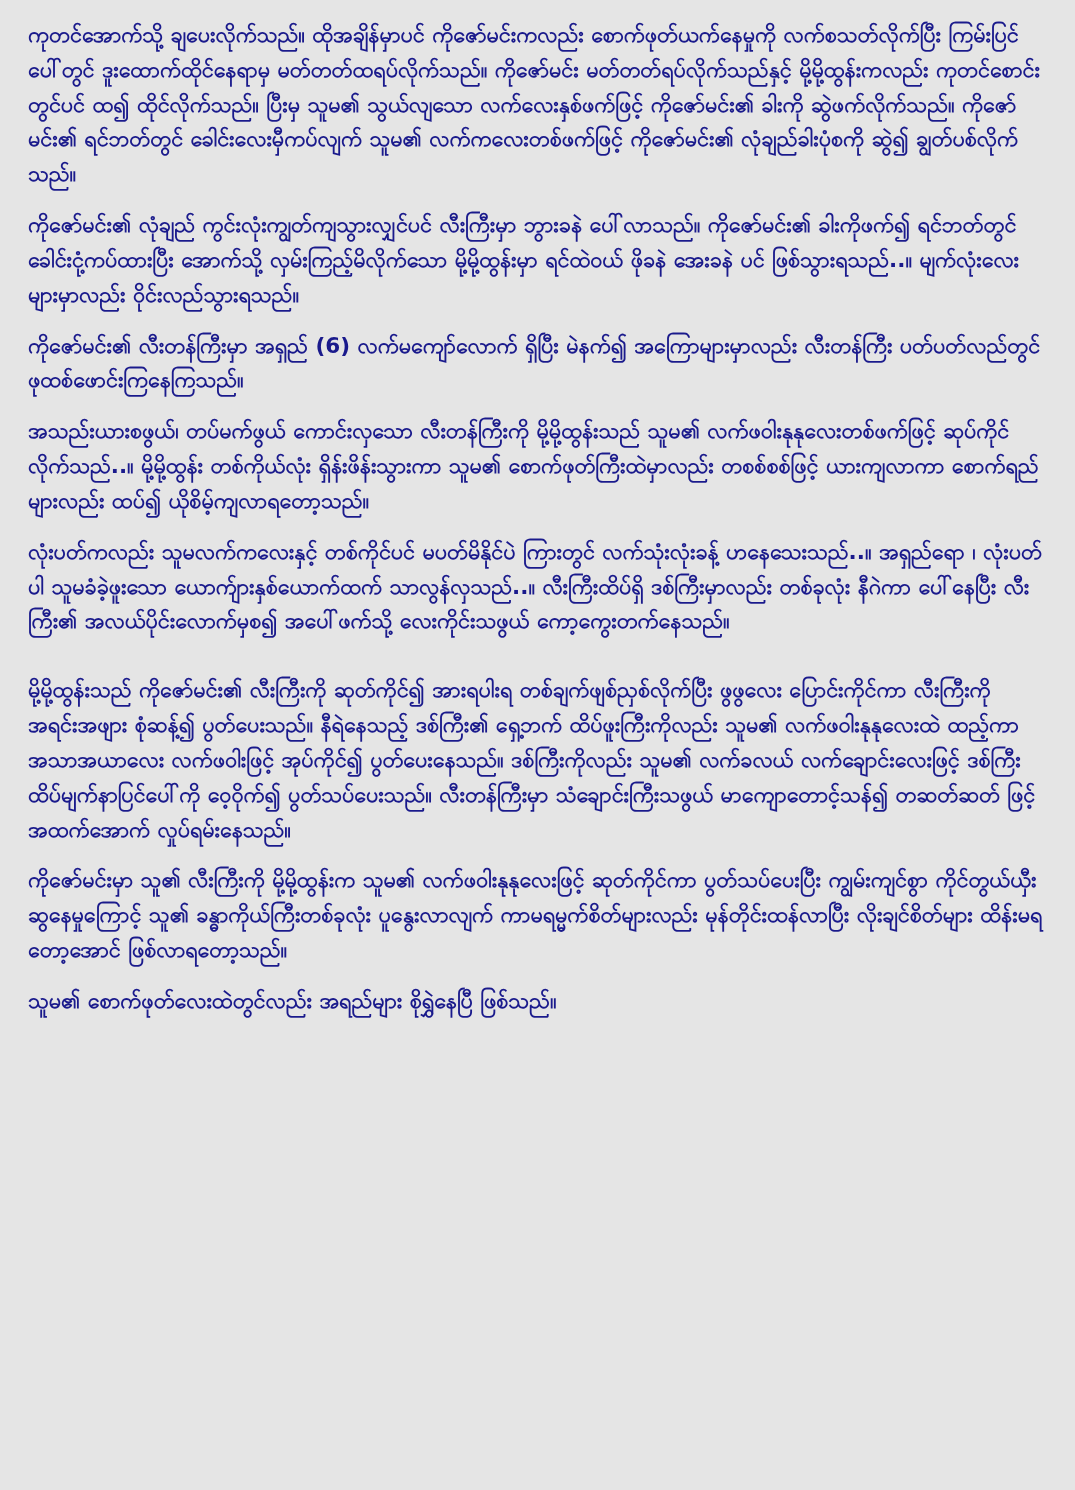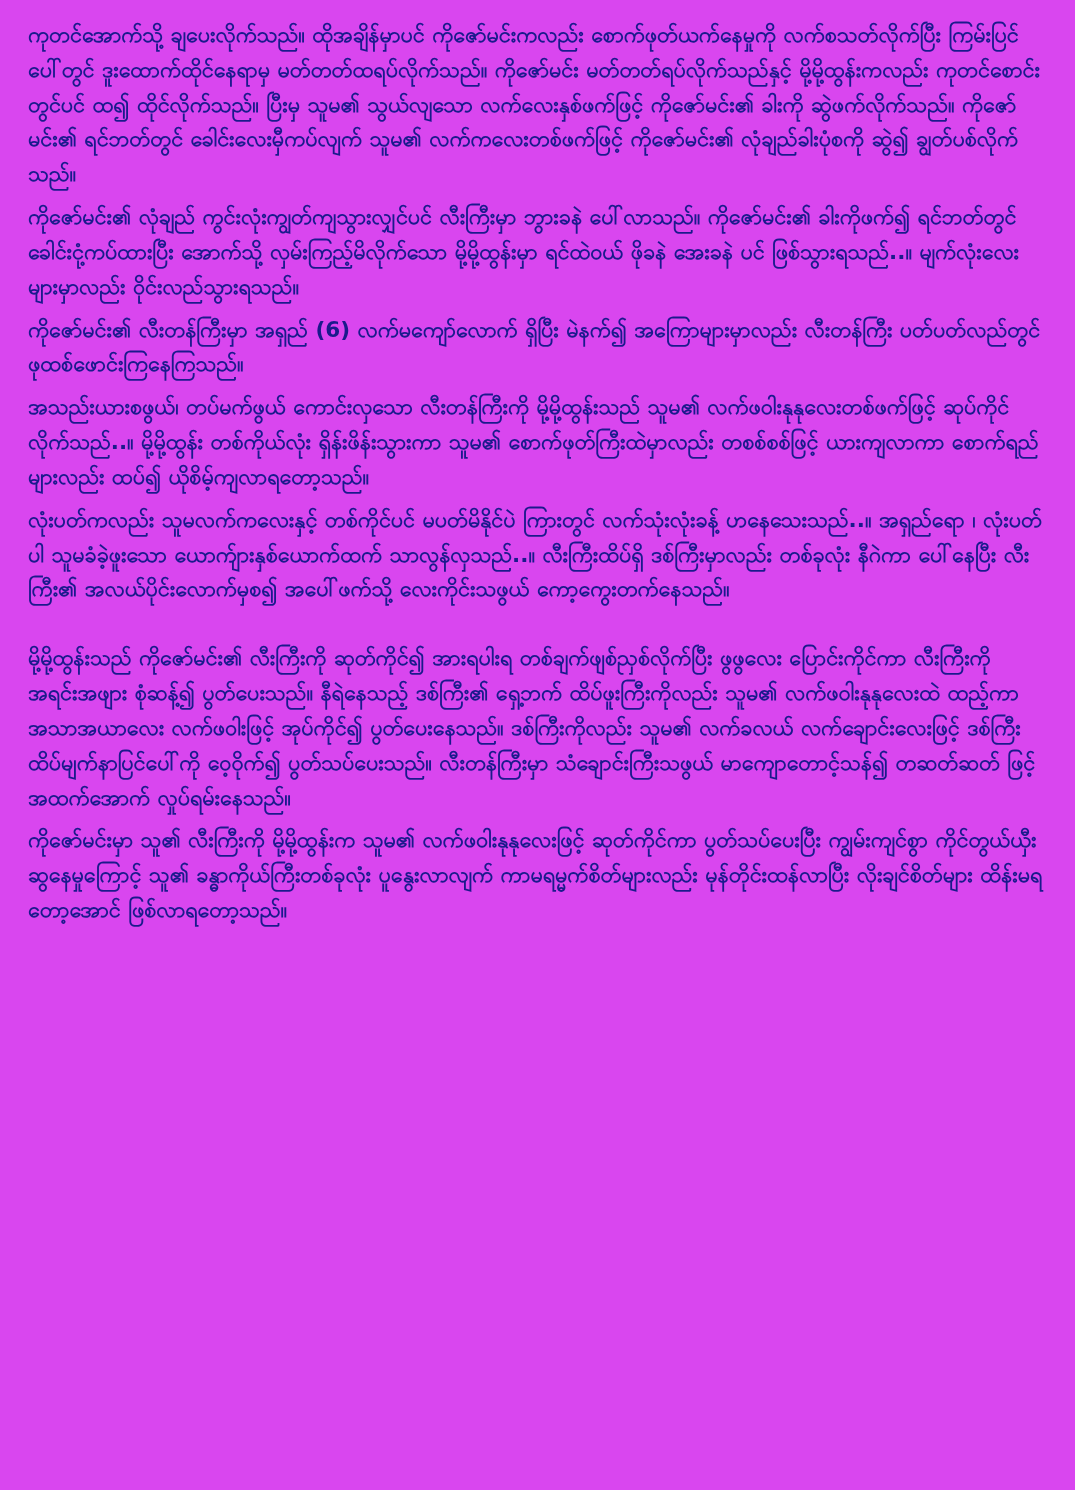--- a/index.html
+++ b/index.html
@@ -12,38 +12,38 @@
     height: 1490px;
     font-family: "DejaVu Sans", "Liberation Sans", sans-serif;
     color: #1a1a8c;
     overflow: hidden;
   }
   .page {
     box-sizing: border-box;
     width: 1075px;
     height: 1490px;
     padding: 18px 28px 21px 28px;
-    background: #d946ef;
+    background: #e5e5e5;
   }
   .doc-body {
     font-size: 21.5px;
     line-height: 1.62;
     color: #1a1a8c;
     font-weight: 600;
     text-align: left;
     letter-spacing: 0px;
   }
   .para {
     margin: 0;
     padding: 0;
     white-space: pre-wrap;
     word-wrap: break-word;
   }
   .para + .para {
-    margin-top: 8px;
+    margin-top: 16px;
   }
   .block-gap {
     height: 34px;
   }
 </style>
 </head>
 <body>
 
 <div class="page">
   <div class="doc-body">
@@ -54,16 +54,17 @@
       <p class="para">ကိုဇော်မင်း၏ လီးတန်ကြီးမှာ အရှည် (6) လက်မကျော်လောက် ရှိပြီး မဲနက်၍ အကြောများမှာလည်း လီးတန်ကြီး ပတ်ပတ်လည်တွင် ဖုထစ်ဖောင်းကြနေကြသည်။</p>
       <p class="para">အသည်းယားစဖွယ်၊ တပ်မက်ဖွယ် ကောင်းလှသော လီးတန်ကြီးကို မို့မို့ထွန်းသည် သူမ၏ လက်ဖဝါးနုနုလေးတစ်ဖက်ဖြင့် ဆုပ်ကိုင်လိုက်သည်..။ မို့မို့ထွန်း တစ်ကိုယ်လုံး ရှိန်းဖိန်းသွားကာ သူမ၏ စောက်ဖုတ်ကြီးထဲမှာလည်း တစစ်စစ်ဖြင့် ယားကျလာကာ စောက်ရည်များလည်း ထပ်၍ ယိုစိမ့်ကျလာရတော့သည်။</p>
       <p class="para">လုံးပတ်ကလည်း သူမလက်ကလေးနှင့် တစ်ကိုင်ပင် မပတ်မိနိုင်ပဲ ကြားတွင် လက်သုံးလုံးခန့် ဟနေသေးသည်..။ အရှည်ရော ၊ လုံးပတ်ပါ သူမခံခဲ့ဖူးသော ယောက်ျားနှစ်ယောက်ထက် သာလွန်လှသည်..။ လီးကြီးထိပ်ရှိ ဒစ်ကြီးမှာလည်း တစ်ခုလုံး နီဂဲကာ ပေါ်နေပြီး လီးကြီး၏ အလယ်ပိုင်းလောက်မှစ၍ အပေါ်ဖက်သို့ လေးကိုင်းသဖွယ် ကော့ကွေးတက်နေသည်။</p>
     </div>
 
     <div class="block-gap"></div>
 
     <div>
       <p class="para">မို့မို့ထွန်းသည် ကိုဇော်မင်း၏ လီးကြီးကို ဆုတ်ကိုင်၍ အားရပါးရ တစ်ချက်ဖျစ်ညှစ်လိုက်ပြီး ဖွဖွလေး ပြောင်းကိုင်ကာ လီးကြီးကို အရင်းအဖျား စုံဆန့်၍ ပွတ်ပေးသည်။ နီရဲနေသည့် ဒစ်ကြီး၏ ရှေ့ဘက် ထိပ်ဖူးကြီးကိုလည်း သူမ၏ လက်ဖဝါးနုနုလေးထဲ ထည့်ကာ အသာအယာလေး လက်ဖဝါးဖြင့် အုပ်ကိုင်၍ ပွတ်ပေးနေသည်။ ဒစ်ကြီးကိုလည်း သူမ၏ လက်ခလယ် လက်ချောင်းလေးဖြင့် ဒစ်ကြီးထိပ်မျက်နာပြင်ပေါ်ကို ဝေ့ဝိုက်၍ ပွတ်သပ်ပေးသည်။ လီးတန်ကြီးမှာ သံချောင်းကြီးသဖွယ် မာကျောတောင့်သန်၍ တဆတ်ဆတ် ဖြင့် အထက်အောက် လှုပ်ရမ်းနေသည်။</p>
       <p class="para">ကိုဇော်မင်းမှာ သူ၏ လီးကြီးကို မို့မို့ထွန်းက သူမ၏ လက်ဖဝါးနုနုလေးဖြင့် ဆုတ်ကိုင်ကာ ပွတ်သပ်ပေးပြီး ကျွမ်းကျင်စွာ ကိုင်တွယ်ယှီးဆွနေမှုကြောင့် သူ၏ ခန္ဓာကိုယ်ကြီးတစ်ခုလုံး ပူနွေးလာလျက် ကာမရမ္မက်စိတ်များလည်း မုန်တိုင်းထန်လာပြီး လိုးချင်စိတ်များ ထိန်းမရတော့အောင် ဖြစ်လာရတော့သည်။</p>
+      <p class="para">သူမ၏ စောက်ဖုတ်လေးထဲတွင်လည်း အရည်များ စိုရွှဲနေပြီ ဖြစ်သည်။</p>
     </div>
 
   </div>
 </div>
 
 </body></html>

